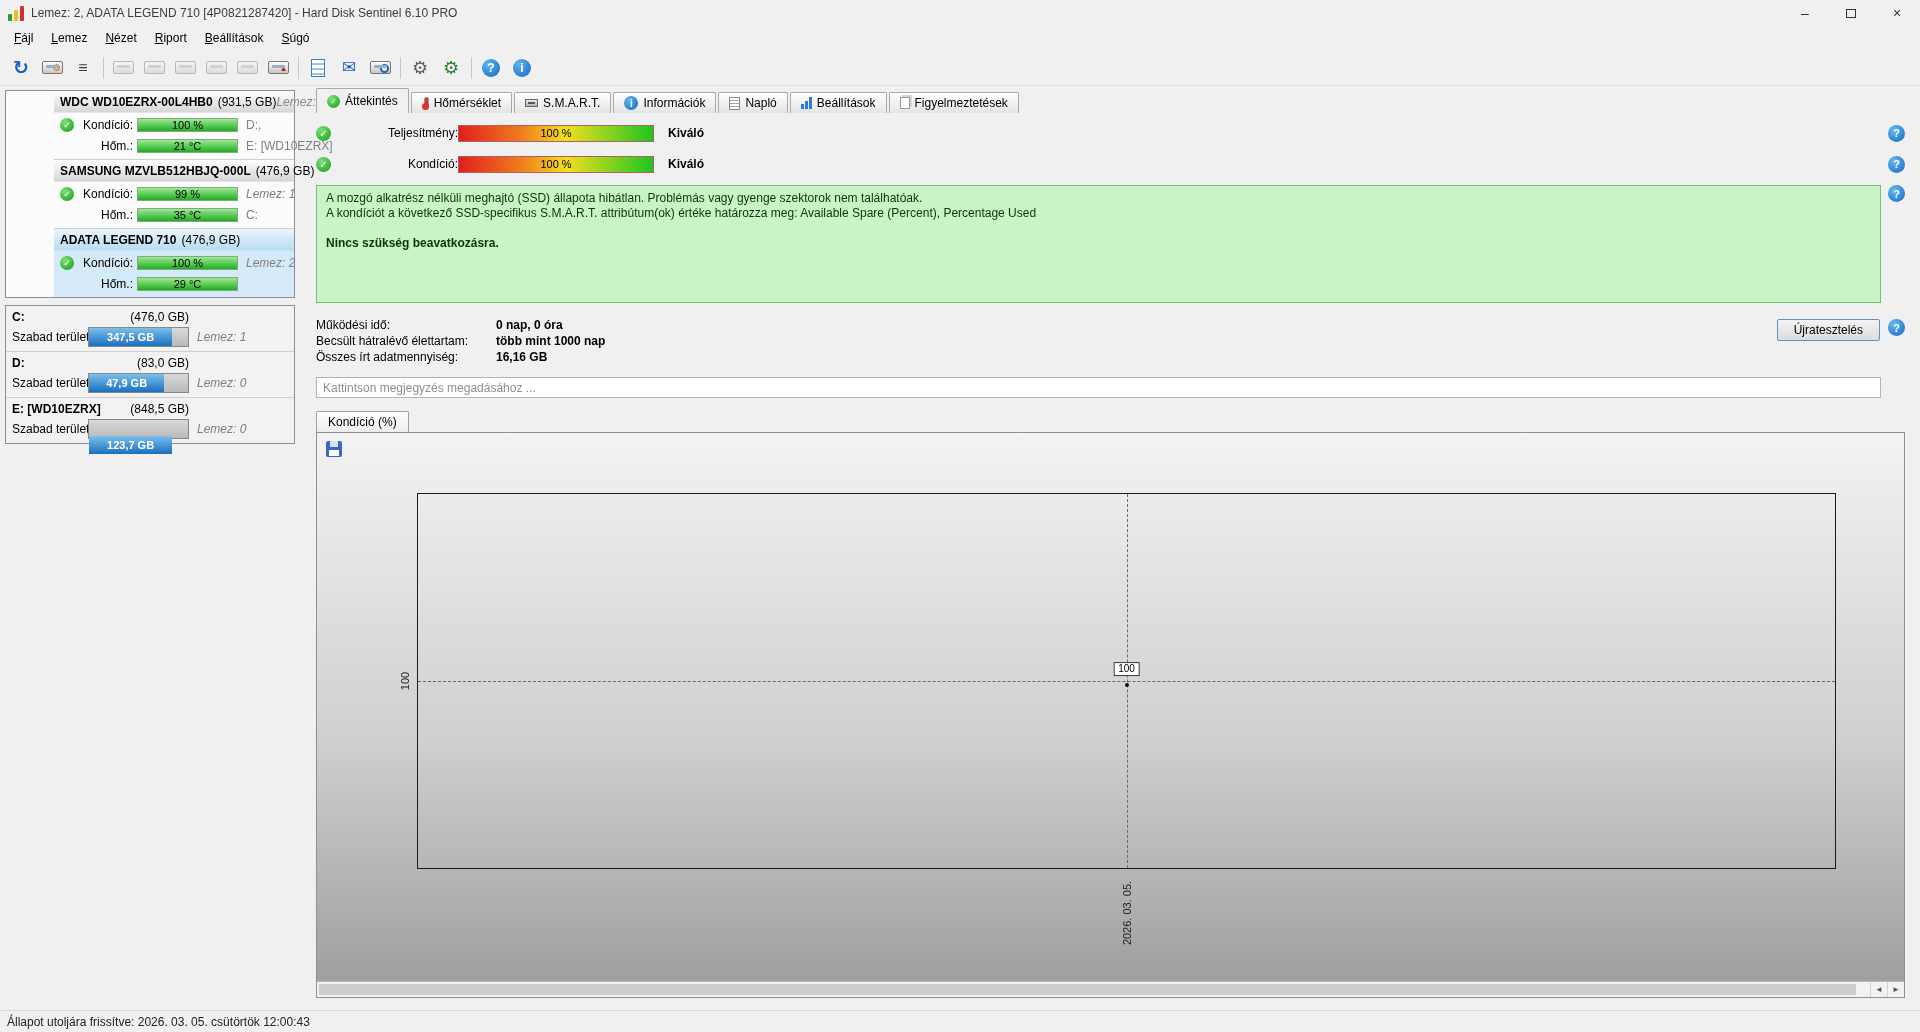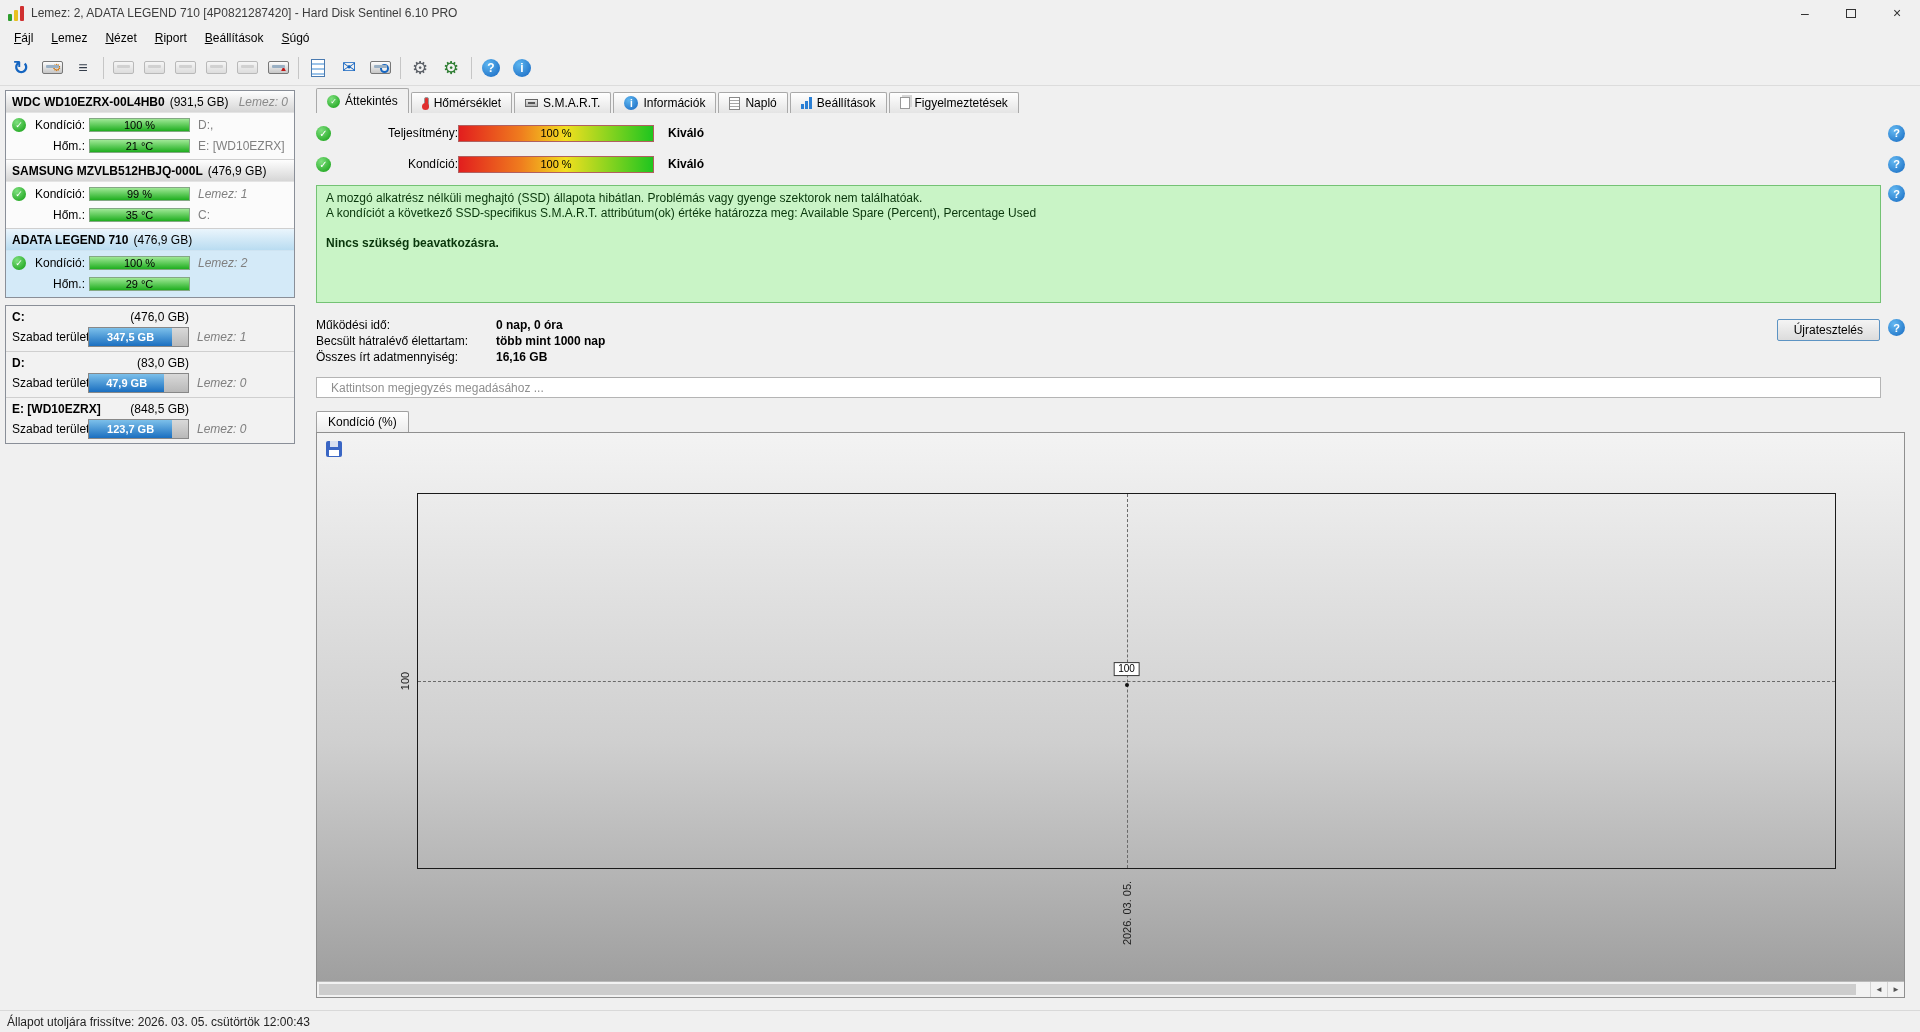--- a/index.html
+++ b/index.html
@@ -41,21 +41,21 @@
   .mag-badge { position: absolute; right: 1px; bottom: 0; width: 9px; height: 9px; border: 2px solid #1565c0; border-radius: 50%; background: rgba(255,255,255,.65); }
   .doc-ico { width: 14px; height: 18px; border: 1px solid #4a7ab0; background: repeating-linear-gradient(180deg, #ffffff 0 3px, #9cc3e8 3px 5px); display: block; }
   .circle-icon { width: 18px; height: 18px; border-radius: 50%; background: radial-gradient(circle at 35% 30%, #5db6f0, #1565c0); color: #fff; font-weight: bold; font-size: 12px; display: flex; align-items: center; justify-content: center; }
 
   
   .content { flex: 1; display: flex; min-height: 0; }
 
   
   .sidebar { width: 300px; flex: 0 0 300px; padding: 4px 5px; background: #f0f0f0; }
   .group { border: 1px solid #8a8f98; background: #fbfbfb; }
-  .disk-block { border-bottom: 1px solid #cfcfcf; padding-bottom: 4px; }
+  .disk-block { border-bottom: 1px solid #cfcfcf; padding-bottom: 4px; margin-left: 48px; }
   .disk-block:last-child { border-bottom: none; }
   .disk-header { height: 22px; display: flex; align-items: center; padding: 0 6px; background: linear-gradient(#fefefe, #d6d6d6); border-bottom: 1px solid #e4e4e4; white-space: nowrap; }
   .d-name { font-weight: bold; }
   .d-size { margin-left: 5px; }
   .d-right { margin-left: auto; color: #8a8a8a; font-style: italic; }
   .disk-row { display: flex; align-items: center; height: 19px; padding: 0 6px; margin-top: 2px; white-space: nowrap; }
   .chk { width: 14px; height: 14px; flex: 0 0 14px; border-radius: 50%; background: radial-gradient(circle at 35% 30%, #7fe07f, #0e9c0e); color: #fff; font-size: 9px; font-weight: bold; display: flex; align-items: center; justify-content: center; }
   .chk::after { content: "✓"; }
   .chk-sp { flex: 0 0 14px; width: 14px; }
   .row-label { width: 57px; flex: 0 0 57px; text-align: right; margin: 0 4px 0 2px; }
@@ -112,21 +112,21 @@
   .msg-bold { font-weight: bold; margin-top: 15px; }
   .msg-row .help { margin-left: 7px; }
 
   .stats-row { display: flex; align-items: flex-start; margin-bottom: 12px; }
   .stat { display: flex; align-items: center; height: 16px; }
   .stat-label { width: 180px; flex: 0 0 180px; }
   .stat-value { font-weight: bold; }
   .retest-wrap { margin-left: auto; display: flex; align-items: flex-start; gap: 8px; padding-top: 2px; }
   .btn { height: 22px; padding: 0 16px; font-size: 12px; background: linear-gradient(#f4f4f4, #dcdcdc); border: 1px solid #5c93c3; border-radius: 2px; color: #000; }
 
-  .comment-input { width: calc(100% - 24px); height: 21px; border: 1px solid #b4b4b4; background: #fff; padding: 0 14px; font-size: 12px; color: #ef4444; }
+  .comment-input { width: calc(100% - 24px); height: 21px; border: 1px solid #b4b4b4; background: #fff; padding: 0 6px; font-size: 12px; color: #ef4444; }
   .comment-input::placeholder { color: #8f8f8f; }
 
   
   .chart-tabstrip { height: 21px; flex: 0 0 21px; display: flex; margin-top: 13px; }
   .chart-tab { display: flex; align-items: center; padding: 0 11px; border: 1px solid #a0a0a0; border-bottom: none; background: linear-gradient(#ffffff, #ececec); border-radius: 2px 2px 0 0; }
 
   .chart-panel { position: relative; flex: 1; border: 1px solid #8f8f8f; background: linear-gradient(180deg, #f3f3f3 0%, #cfcfcf 55%, #9c9c9c 100%); margin-bottom: 12px; min-height: 0; }
   .save-btn { position: absolute; left: 8px; top: 7px; width: 18px; height: 18px; display: flex; align-items: center; justify-content: center; }
   .floppy { width: 16px; height: 16px; background: #3a66c4; border-radius: 2px; position: relative; display: block; }
   .floppy::before { content: ""; position: absolute; top: 0; left: 4px; width: 8px; height: 6px; background: #d8e0f0; }
@@ -357,21 +357,21 @@
         </div>
 
         <div class="part-block">
           <div class="part-header">
             <span class="p-name">E: [WD10EZRX]</span>
             <span class="p-size">(848,5 GB)</span>
           </div>
           <div class="part-row">
             <span class="p-label">Szabad terület</span>
             <div class="bluebar-track">
-              <div class="bluebar-fill" style="width: 84%;">
+              <div class="bluebar-fill" style="width: 84%; margin-top: 16px;">
                   <span>123,7 GB</span>
                 </div>
             </div>
             <span class="row-right lemez">Lemez: 0</span>
           </div>
         </div>
 
       </div>
     </div>
 

